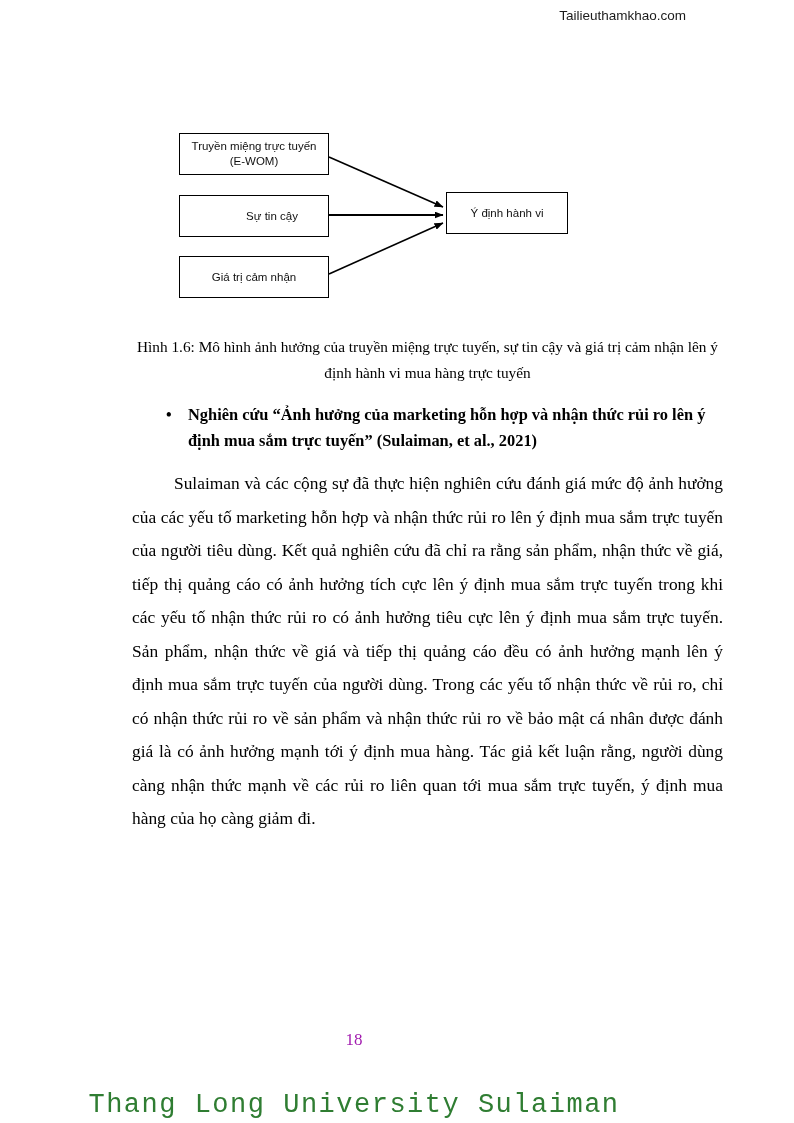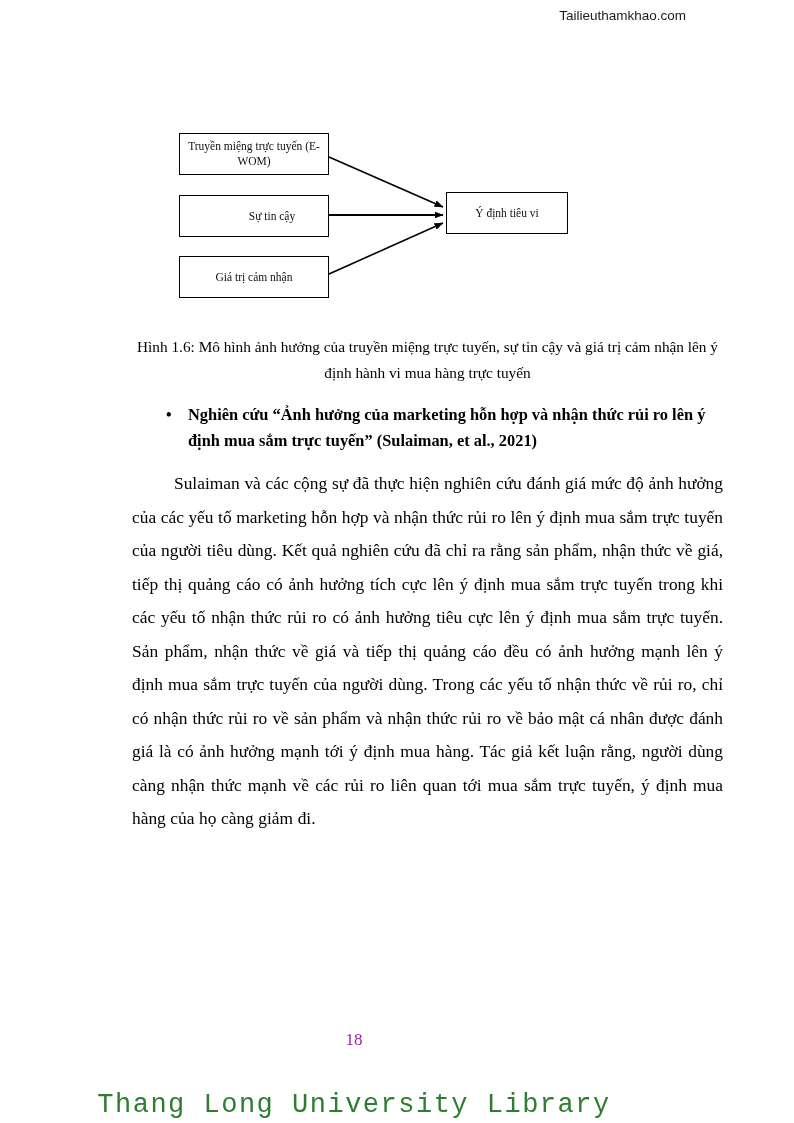--- a/index.html
+++ b/index.html
@@ -75,21 +75,21 @@
 
   .dbox {
     position: absolute;
     border: 1.4px solid #000000;
     background: #ffffff;
     box-sizing: border-box;
     display: flex;
     align-items: center;
     justify-content: center;
     text-align: center;
-    font-family: Liberation Serif, serif;
+    font-family: Liberation Sans, sans-serif;
     font-size: 11.5px;
     line-height: 15px;
     color: #101010;
     padding: 2px 4px;
   }
 
   #box-ewom   { left: 47px;  top: 5px;   width: 150px; height: 42px; }
   #box-trust  { left: 47px;  top: 67px;  width: 150px; height: 42px; padding-left: 40px; }
   #box-value  { left: 47px;  top: 128px; width: 150px; height: 42px; }
   #box-target { left: 314px; top: 64px;  width: 122px; height: 42px; }
@@ -170,21 +170,21 @@
 
     <div class="figure-area">
       <div class="diagram">
 
         <div class="dbox" id="box-ewom">Truyền miệng trực tuyến (E-WOM)</div>
 
         <div class="dbox" id="box-trust">Sự tin cậy</div>
 
         <div class="dbox" id="box-value">Giá trị cảm nhận</div>
 
-        <div class="dbox" id="box-target">Ý định tiêu vi</div>
+        <div class="dbox" id="box-target">Ý định hành vi</div>
 
         <svg class="arrows" viewBox="0 0 591 192" xmlns="http://www.w3.org/2000/svg">
           <defs>
             <marker id="arrowhead" markerWidth="9" markerHeight="7" refX="8.5" refY="3.5" orient="auto" markerUnits="userSpaceOnUse">
               <polygon points="0 0, 9 3.5, 0 7" fill="#000000"></polygon>
             </marker>
           </defs>
           <line x1="197" y1="29" x2="311" y2="79" stroke="#000000" stroke-width="1.6" marker-end="url(#arrowhead)"></line>
           <line x1="197" y1="87" x2="311" y2="87" stroke="#000000" stroke-width="1.8" marker-end="url(#arrowhead)"></line>
           <line x1="197" y1="146" x2="311" y2="95" stroke="#000000" stroke-width="1.6" marker-end="url(#arrowhead)"></line>
@@ -198,15 +198,15 @@
       <span class="bullet-dot">•</span>
       <span>Nghiên cứu “Ảnh hưởng của marketing hỗn hợp và nhận thức rủi ro lên ý định mua sắm trực tuyến” (Sulaiman, et al., 2021)</span>
     </div>
 
     <p class="body-text indent" style="margin-top:14px;">Sulaiman và các cộng sự đã thực hiện nghiên cứu đánh giá mức độ ảnh hưởng của các yếu tố marketing hỗn hợp và nhận thức rủi ro lên ý định mua sắm trực tuyến của người tiêu dùng. Kết quả nghiên cứu đã chỉ ra rằng sản phẩm, nhận thức về giá, tiếp thị quảng cáo có ảnh hưởng tích cực lên ý định mua sắm trực tuyến trong khi các yếu tố nhận thức rủi ro có ảnh hưởng tiêu cực lên ý định mua sắm trực tuyến. Sản phẩm, nhận thức về giá và tiếp thị quảng cáo đều có ảnh hưởng mạnh lên ý định mua sắm trực tuyến của người dùng. Trong các yếu tố nhận thức về rủi ro, chỉ có nhận thức rủi ro về sản phẩm và nhận thức rủi ro về bảo mật cá nhân được đánh giá là có ảnh hưởng mạnh tới ý định mua hàng. Tác giả kết luận rằng, người dùng càng nhận thức mạnh về các rủi ro liên quan tới mua sắm trực tuyến, ý định mua hàng của họ càng giảm đi.</p>
 
   </div>
 
   <div class="page-number">18</div>
 
-  <div class="footer-watermark">Thang Long University Library</div>
+  <div class="footer-watermark">Thang Long University Sulaiman</div>
 
 </div>
 
 </body></html>

